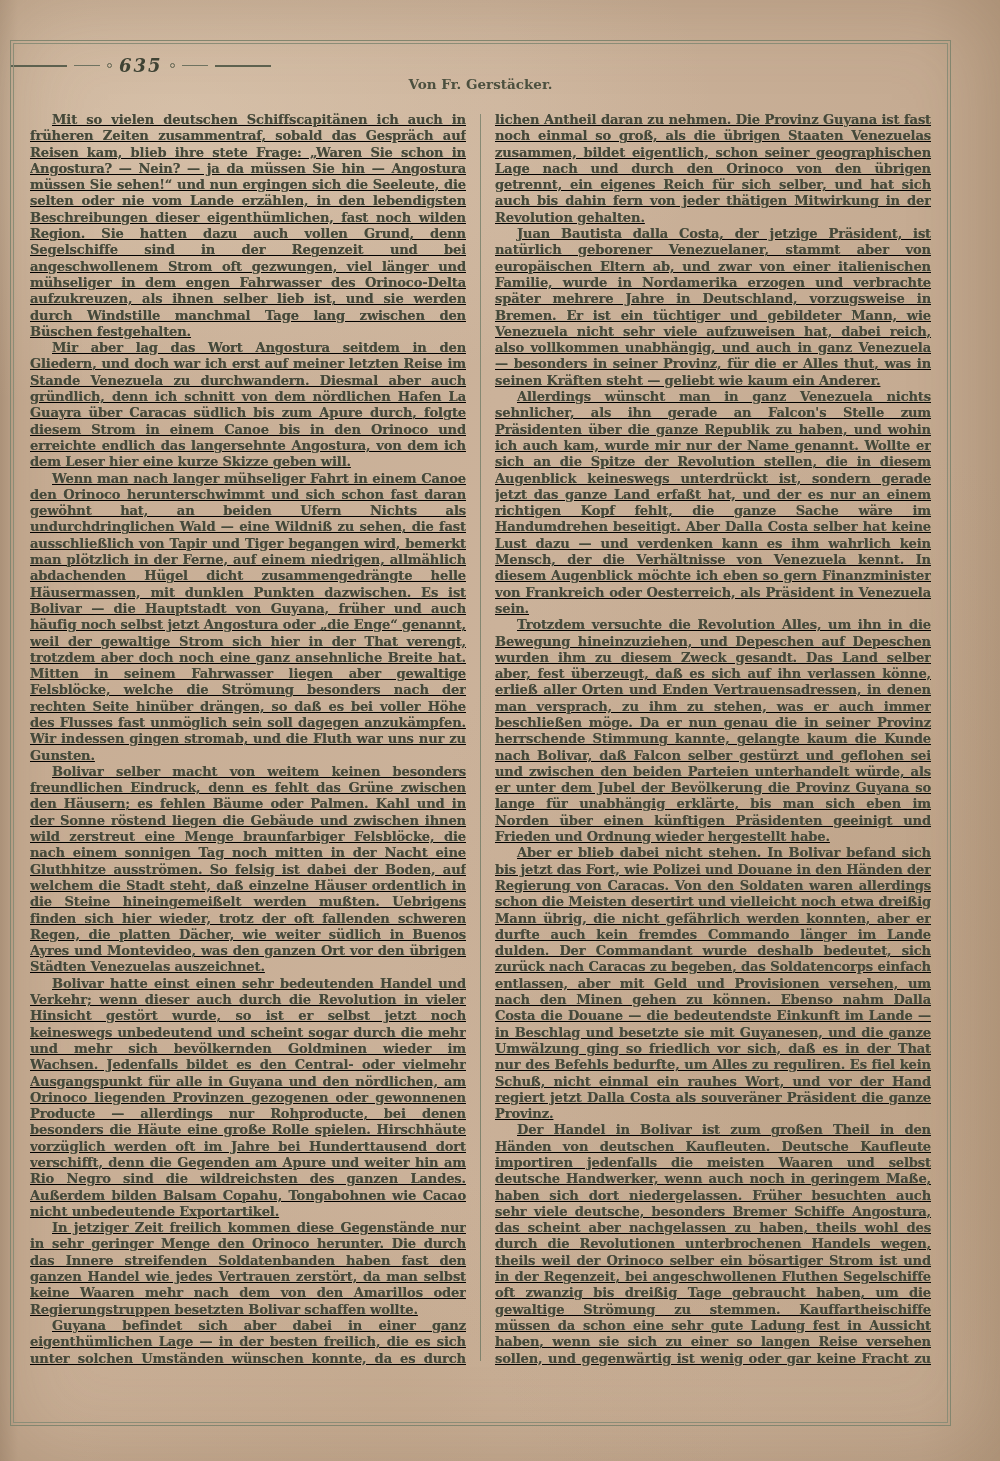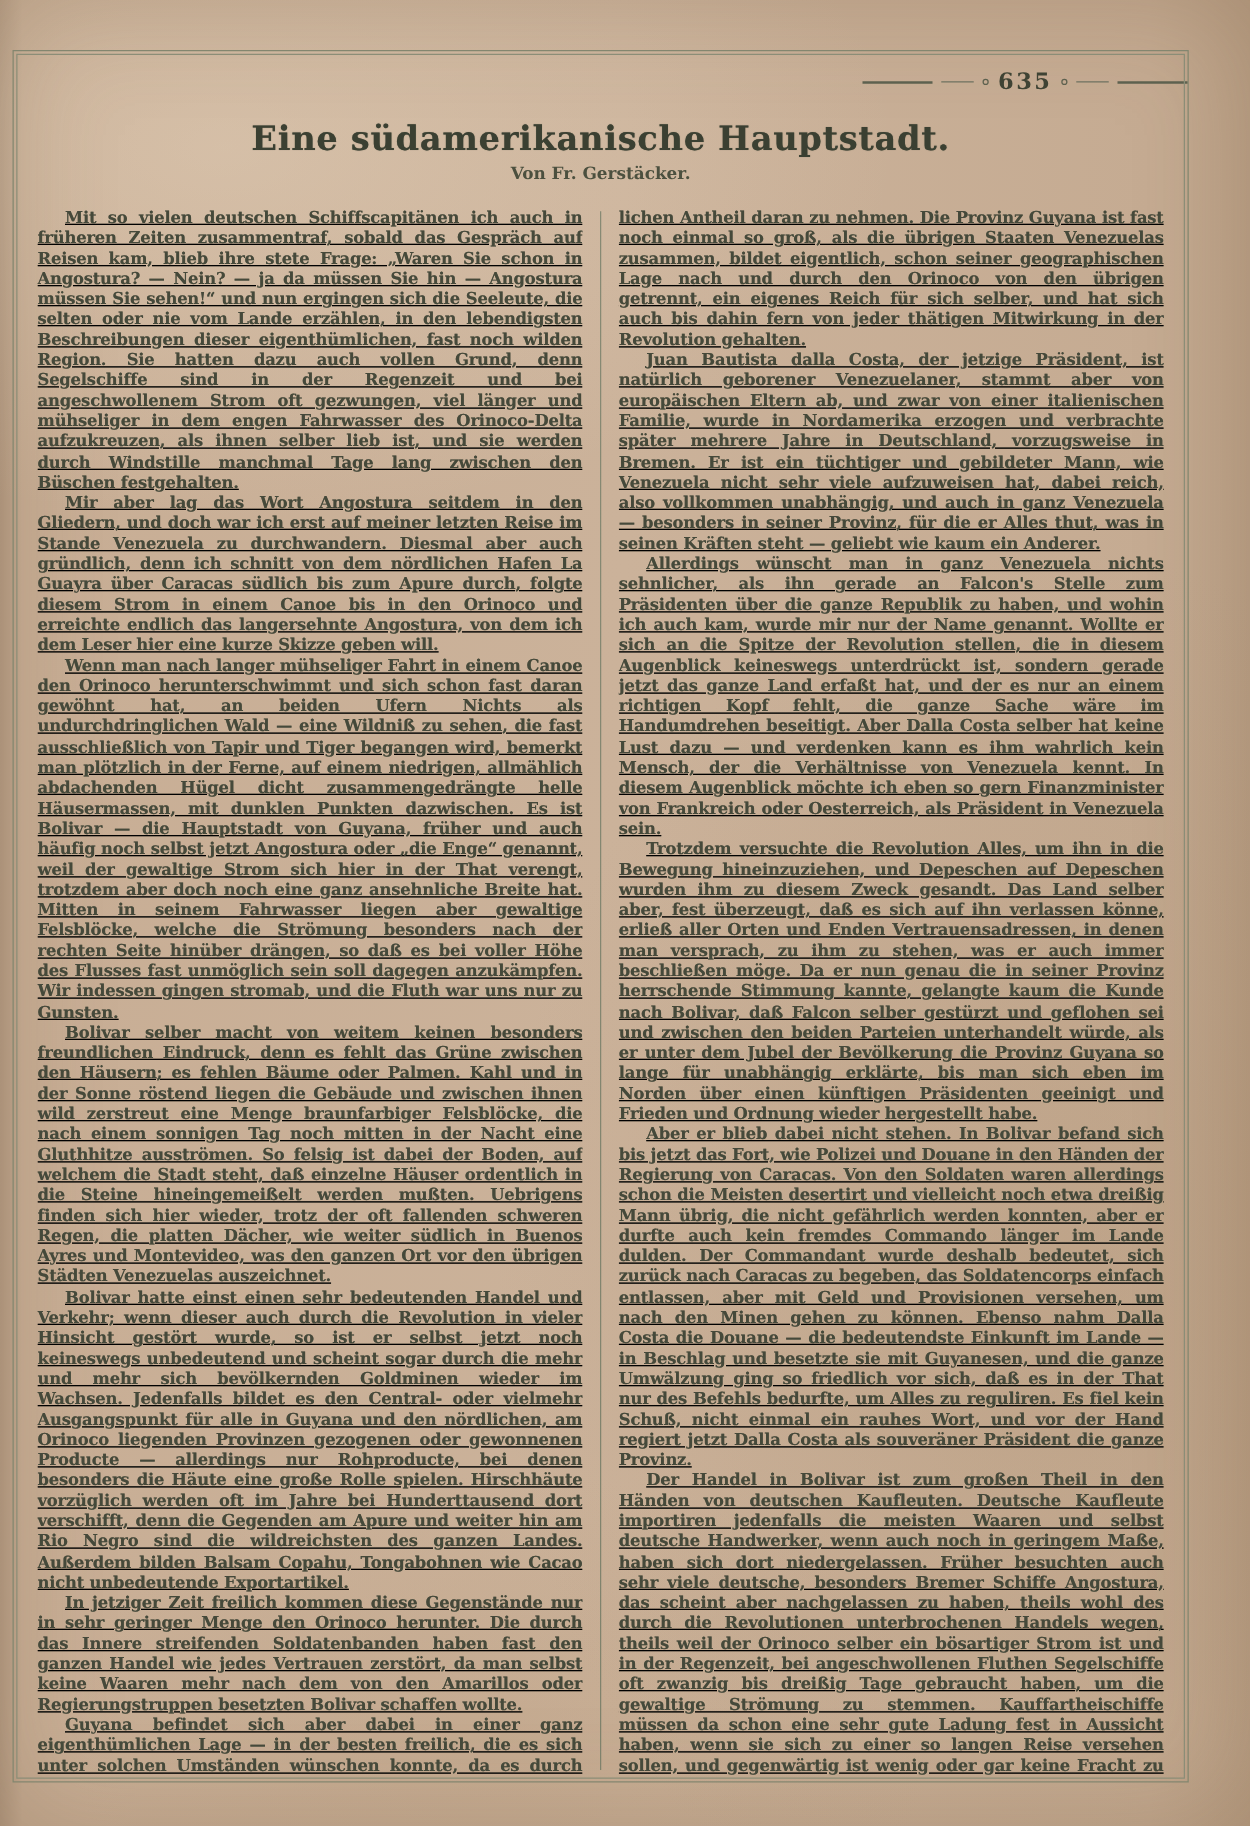--- a/index.html
+++ b/index.html
@@ -31,23 +31,24 @@
   }
   .frame-inner {
     position: absolute;
     left: 2px; top: 2px; right: 2px; bottom: 2px;
     border: 1px solid #8b8d77;
     box-sizing: border-box;
   }
   header { text-align: center; color: #44483a; }
   .pageno-row {
     margin-top: 14px;
-    display: flex; align-items: center; justify-content: flex-end;
+    display: flex; align-items: center; justify-content: flex-start;
     gap: 7px;
     color: #4a4e3e;
+    font-style: italic;
   }
   .rule {
     display: inline-block; width: 56px; height: 2px;
     background: #5d614f;
   }
   .rule.short { width: 26px; height: 1px; background: #6e7260; }
   .dot {
     display: inline-block; width: 5px; height: 5px;
     border: 1px solid #5d614f; border-radius: 50%;
     box-sizing: border-box;
@@ -105,21 +106,20 @@
     <header>
       <div class="pageno-row">
         <span class="rule"></span>
         <span class="rule short"></span>
         <span class="dot"></span>
         <span class="pageno">635</span>
         <span class="dot"></span>
         <span class="rule short"></span>
         <span class="rule"></span>
       </div>
-      <div class="title">Eine südamerikanische Hauptstadt.</div>
       <div class="byline">Von Fr. Gerstäcker.</div>
     </header>
 
     <div class="columns">
       <div class="col" lang="de">
         <p>Mit so vielen deutschen Schiffscapitänen ich auch in früheren Zeiten zusammentraf, sobald das Gespräch auf Reisen kam, blieb ihre stete Frage: „Waren Sie schon in Angostura? — Nein? — ja da müssen Sie hin — Angostura müssen Sie sehen!“ und nun ergingen sich die Seeleute, die selten oder nie vom Lande erzählen, in den lebendigsten Beschreibungen dieser eigenthümlichen, fast noch wilden Region. Sie hatten dazu auch vollen Grund, denn Segelschiffe sind in der Regenzeit und bei angeschwollenem Strom oft gezwungen, viel länger und mühseliger in dem engen Fahrwasser des Orinoco-Delta aufzukreuzen, als ihnen selber lieb ist, und sie werden durch Windstille manchmal Tage lang zwischen den Büschen festgehalten.</p>
         <p>Mir aber lag das Wort Angostura seitdem in den Gliedern, und doch war ich erst auf meiner letzten Reise im Stande Venezuela zu durchwandern. Diesmal aber auch gründlich, denn ich schnitt von dem nördlichen Hafen La Guayra über Caracas südlich bis zum Apure durch, folgte diesem Strom in einem Canoe bis in den Orinoco und erreichte endlich das langersehnte Angostura, von dem ich dem Leser hier eine kurze Skizze geben will.</p>
         <p>Wenn man nach langer mühseliger Fahrt in einem Canoe den Orinoco herunterschwimmt und sich schon fast daran gewöhnt hat, an beiden Ufern Nichts als undurchdringlichen Wald — eine Wildniß zu sehen, die fast ausschließlich von Tapir und Tiger begangen wird, bemerkt man plötzlich in der Ferne, auf einem niedrigen, allmählich abdachenden Hügel dicht zusammengedrängte helle Häusermassen, mit dunklen Punkten dazwischen. Es ist Bolivar — die Hauptstadt von Guyana, früher und auch häufig noch selbst jetzt Angostura oder „die Enge“ genannt, weil der gewaltige Strom sich hier in der That verengt, trotzdem aber doch noch eine ganz ansehnliche Breite hat. Mitten in seinem Fahrwasser liegen aber gewaltige Felsblöcke, welche die Strömung besonders nach der rechten Seite hinüber drängen, so daß es bei voller Höhe des Flusses fast unmöglich sein soll dagegen anzukämpfen. Wir indessen gingen stromab, und die Fluth war uns nur zu Gunsten.</p>
         <p>Bolivar selber macht von weitem keinen besonders freundlichen Eindruck, denn es fehlt das Grüne zwischen den Häusern; es fehlen Bäume oder Palmen. Kahl und in der Sonne röstend liegen die Gebäude und zwischen ihnen wild zerstreut eine Menge braunfarbiger Felsblöcke, die nach einem sonnigen Tag noch mitten in der Nacht eine Gluthhitze ausströmen. So felsig ist dabei der Boden, auf welchem die Stadt steht, daß einzelne Häuser ordentlich in die Steine hineingemeißelt werden mußten. Uebrigens finden sich hier wieder, trotz der oft fallenden schweren Regen, die platten Dächer, wie weiter südlich in Buenos Ayres und Montevideo, was den ganzen Ort vor den übrigen Städten Venezuelas auszeichnet.</p>
         <p>Bolivar hatte einst einen sehr bedeutenden Handel und Verkehr; wenn dieser auch durch die Revolution in vieler Hinsicht gestört wurde, so ist er selbst jetzt noch keineswegs unbedeutend und scheint sogar durch die mehr und mehr sich bevölkernden Goldminen wieder im Wachsen. Jedenfalls bildet es den Central- oder vielmehr Ausgangspunkt für alle in Guyana und den nördlichen, am Orinoco liegenden Provinzen gezogenen oder gewonnenen Producte — allerdings nur Rohproducte, bei denen besonders die Häute eine große Rolle spielen. Hirschhäute vorzüglich werden oft im Jahre bei Hunderttausend dort verschifft, denn die Gegenden am Apure und weiter hin am Rio Negro sind die wildreichsten des ganzen Landes. Außerdem bilden Balsam Copahu, Tongabohnen wie Cacao nicht unbedeutende Exportartikel.</p>

